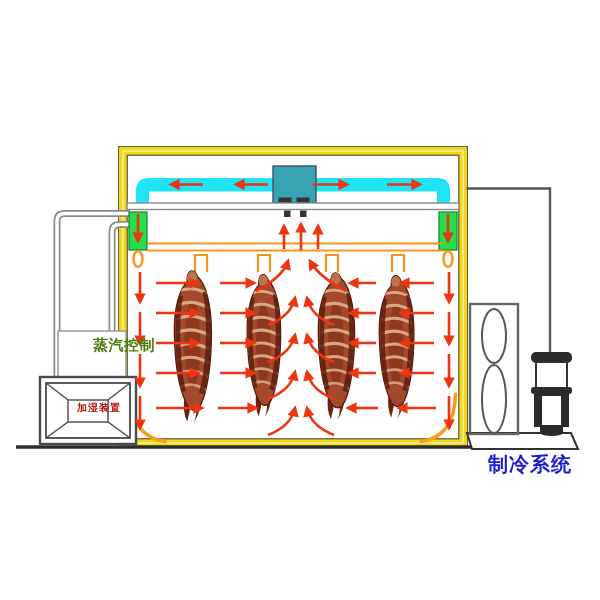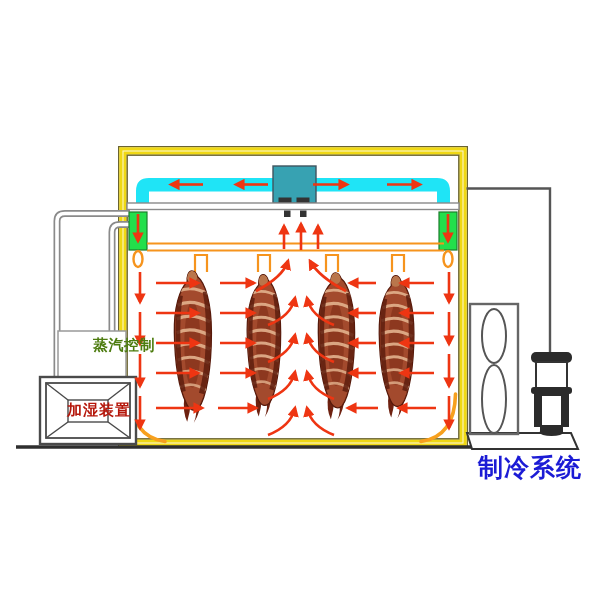--- a/index.html
+++ b/index.html
@@ -2,23 +2,23 @@
 <html><head>
 <meta charset="utf-8">
 <style>
   html,body{margin:0;padding:0;background:#fff;}
   #stage{position:relative;width:600px;height:600px;background:#ffffff;overflow:hidden;
          font-family:"DejaVu Sans",sans-serif;}
   #stage svg{position:absolute;left:0;top:0;}
   .lbl{position:absolute;font-family:"DejaVu Sans",sans-serif;}
   .lbl-steam{left:61px;top:334px;width:64px;font-size:15px;line-height:23px;
              color:#4d7c0f;font-weight:600;letter-spacing:0.5px;margin-left:32px;}
-  .lbl-humid{left:43px;top:401px;width:112px;text-align:center;font-size:15px;
+  .lbl-humid{left:43px;top:401px;width:112px;text-align:center;font-size:10px;
              color:#B5170B;font-weight:700;letter-spacing:1px;}
-  .lbl-refrig{left:478px;top:451px;width:104px;text-align:center;font-size:25px;
+  .lbl-refrig{left:478px;top:451px;width:104px;text-align:center;font-size:20px;
              color:#1B1BD5;font-weight:700;letter-spacing:1px;}
 </style>
 </head>
 <body>
 
 <div id="stage">
 
 <svg width="600" height="600" viewBox="0 0 600 600">
   <defs>
     <marker id="ah" viewBox="0 0 10 10" refX="7.5" refY="5" markerWidth="4.4" markerHeight="4.4" orient="auto">

